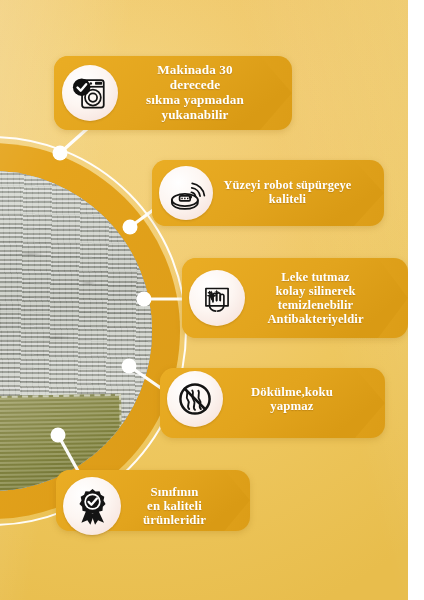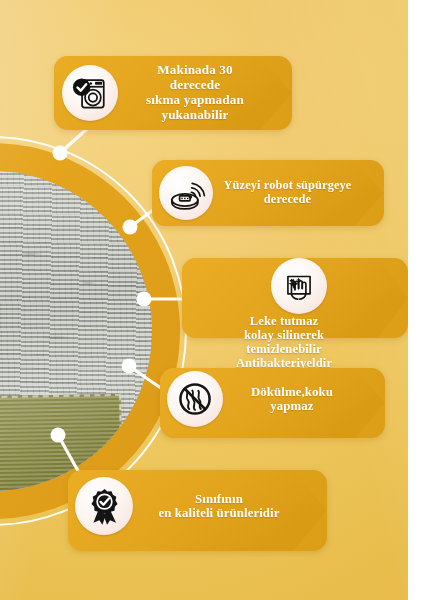--- a/index.html
+++ b/index.html
@@ -139,29 +139,29 @@
 
   
   #badge-0 { left:54px;  top:56px;  width:238px; height:74px; }
   #badge-0 .icon-circle { width:56px; height:56px; margin-left:8px; }
   #badge-0 .badge-text  { font-size:13.2px; padding:0 26px 0 6px; }
 
   #badge-1 { left:152px; top:160px; width:232px; height:66px; }
   #badge-1 .icon-circle { width:54px; height:54px; margin-left:7px; }
   #badge-1 .badge-text  { font-size:12.4px; padding:0 26px 0 4px; }
 
-  #badge-2 { left:182px; top:258px; width:226px; height:80px;flex-direction:column; }
+  #badge-2 { left:182px; top:258px; width:226px; height:80px; }
   #badge-2 .icon-circle { width:56px; height:56px; margin-left:7px; }
   #badge-2 .badge-text  { font-size:12.6px; padding:0 26px 0 4px; }
 
   #badge-3 { left:160px; top:368px; width:225px; height:62px; }
   #badge-3 .icon-circle { width:56px; height:56px; margin-left:7px; }
   #badge-3 .badge-text  { font-size:12.8px; padding:0 28px 0 4px; }
 
-  #badge-4 { left:68px;  top:470px; width:259px; height:72px; }
+  #badge-4 { left:56px;  top:470px; width:194px; height:72px; }
   #badge-4 .icon-circle { width:58px; height:58px; margin-left:7px; }
   #badge-4 .badge-text  { font-size:12.8px; padding:0 26px 0 4px; }
 </style>
 </head>
 <body>
 
 <div id="canvas">
 
   <div class="bg-panel">
     <div class="bg-sheen"></div>
@@ -249,21 +249,21 @@
           </g>
           <circle cx="28.8" cy="28.2" r="2.1" fill="#141414"></circle>
           <g fill="#141414">
             <rect x="17.6" y="29.2" width="1.8" height="1.8"></rect>
             <rect x="21.1" y="29.2" width="1.8" height="1.8"></rect>
             <rect x="24.6" y="29.2" width="1.8" height="1.8"></rect>
           </g>
         </svg>
       </div>
       <div class="badge-text">Yüzeyi robot süpürgeye
-derecede</div>
+kaliteli</div>
     </div>
 
     <div class="badge" id="badge-2">
       <svg class="badge-shape" viewBox="0 0 226 80" preserveAspectRatio="none">
         <defs>
           <linearGradient id="bgrad2" x1="0" y1="0" x2="1" y2="0.4">
             <stop offset="0" stop-color="#eaad24"></stop>
               <stop offset="0.6" stop-color="#e2a41d"></stop>
               <stop offset="1" stop-color="#d99a14"></stop>
           </linearGradient>

